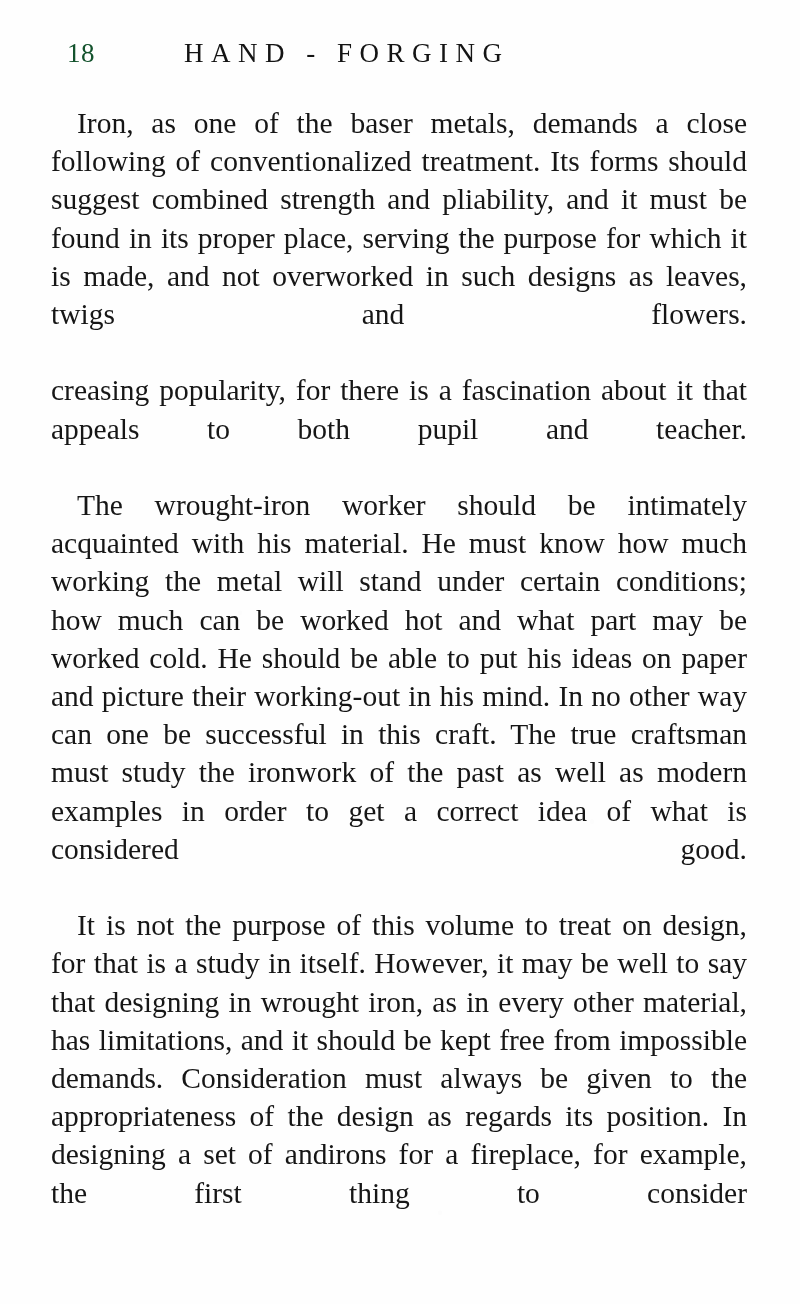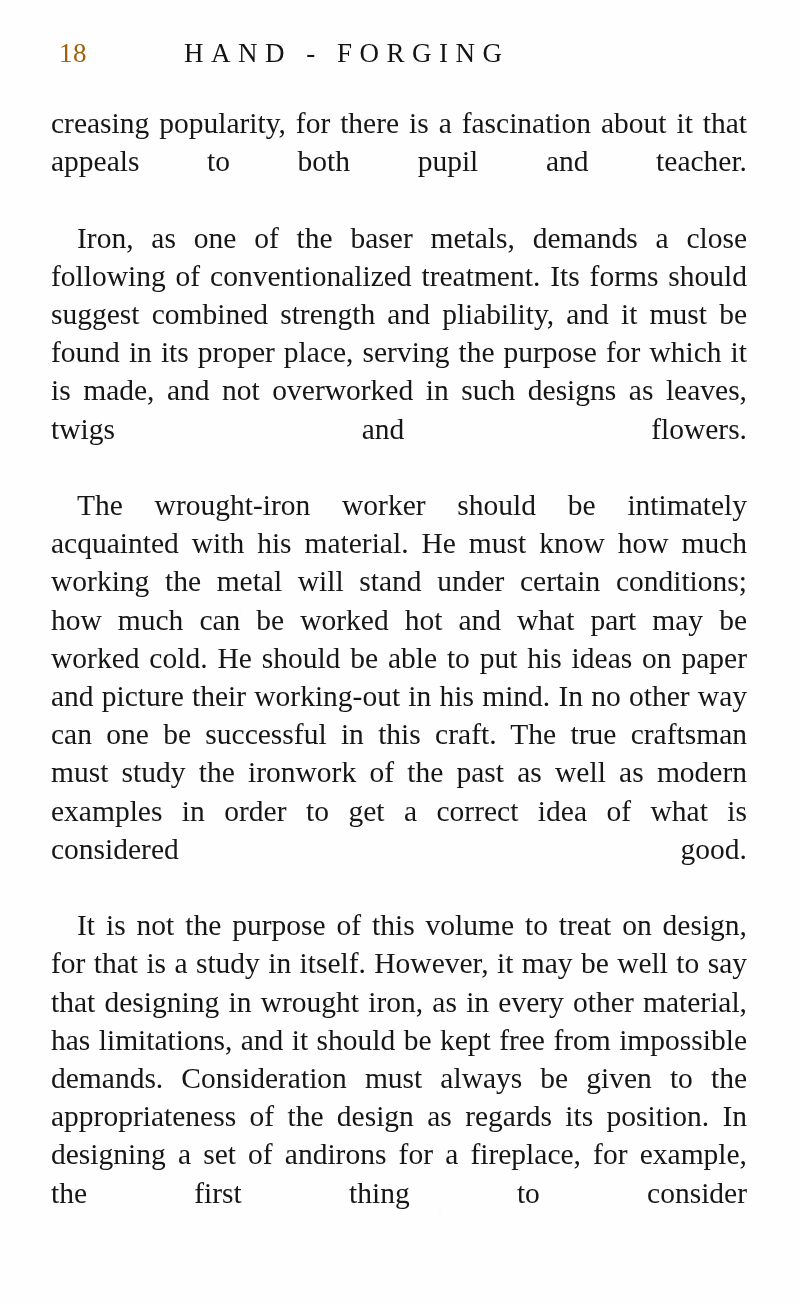--- a/index.html
+++ b/index.html
@@ -35,26 +35,26 @@
 
   .header {
     position: absolute;
     left: 51px;
     top: 36px;
     width: 694px;
     height: 34px;
   }
   .folio {
     position: absolute;
-    left: 8px;
+    left: 16px;
     top: 0;
     font-size: 27px;
     line-height: 34px;
     letter-spacing: 0.5px;
-    color: #a16207;
+    color: #14532d;
   }
   .running-head {
     position: absolute;
     left: 0;
     top: 0;
     width: 100%;
     text-align: center;
     font-size: 27px;
     line-height: 34px;
     letter-spacing: 7.5px;
@@ -93,19 +93,19 @@
 <body>
 
 <div class="page">
 
   <div class="header">
     <span class="folio">18</span>
     <span class="running-head">HAND - FORGING</span>
   </div>
 
   <div class="textblock">
+    <p class="para">Iron, as one of the baser metals, demands a close following of conventionalized treatment. Its forms should suggest combined strength and pliability, and it must be found in its proper place, serving the purpose for which it is made, and not overworked in such designs as leaves, twigs and flowers.</p>
     <p class="para first">creasing popularity, for there is a fascination about it that appeals to both pupil and teacher.</p>
-    <p class="para">Iron, as one of the baser metals, demands a close following of conventionalized treatment. Its forms should suggest combined strength and pliability, and it must be found in its proper place, serving the purpose for which it is made, and not overworked in such designs as leaves, twigs and flowers.</p>
     <p class="para">The wrought-iron worker should be intimately acquainted with his material.  He must know how much working the metal will stand under certain conditions; how much can be worked hot and what part may be worked cold.  He should be able to put his ideas on paper and picture their working-out in his mind.  In no other way can one be successful in this craft.  The true craftsman must study the ironwork of the past as well as modern examples in order to get a correct idea of what is considered good.</p>
     <p class="para">It is not the purpose of this volume to treat on design, for that is a study in itself.  However, it may be well to say that designing in wrought iron, as in every other material, has limitations, and it should be kept free from impossible demands.  Consideration must always be given to the appropriateness of the design as regards its position.  In designing a set of andirons for a fireplace, for example, the first thing to consider</p>
   </div>
 
 </div>
 
 </body></html>

